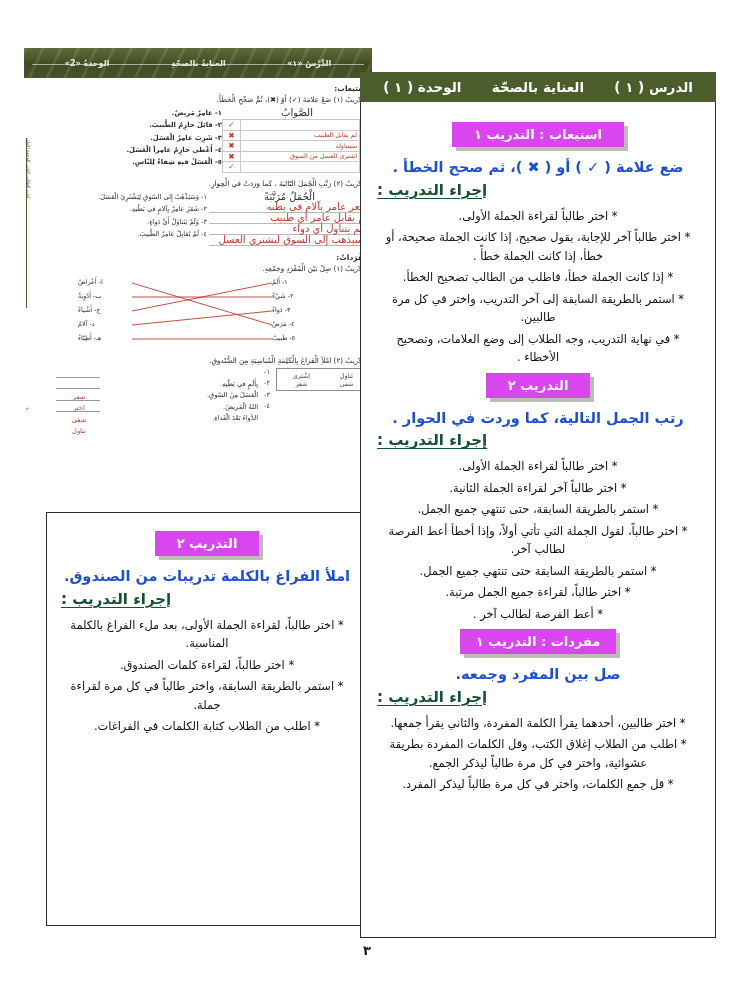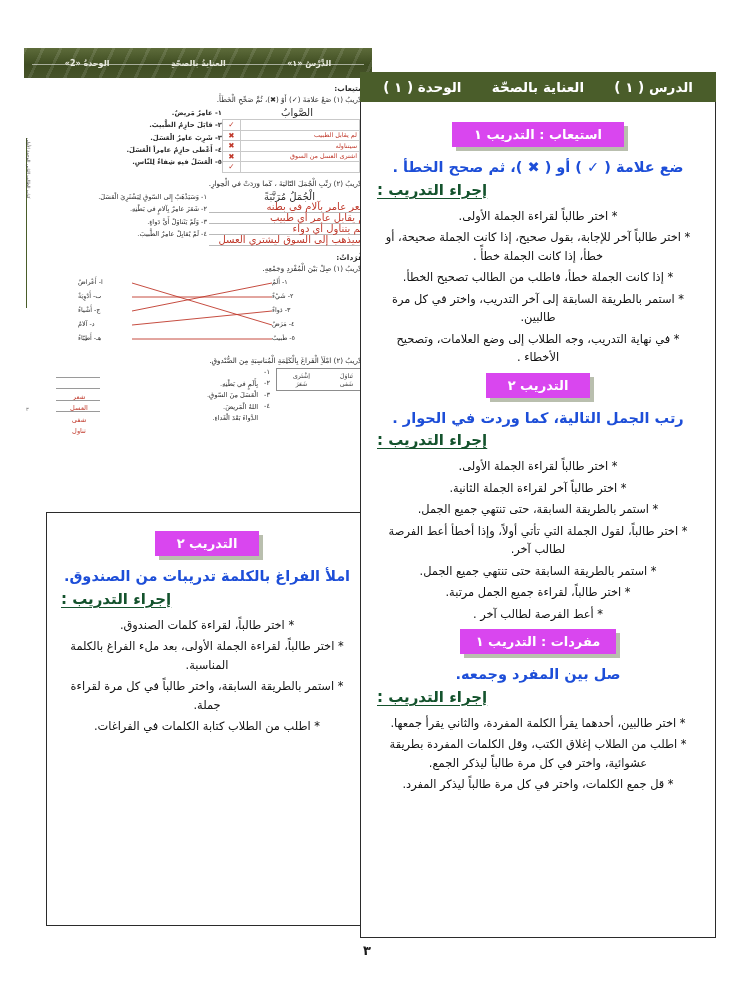--- a/index.html
+++ b/index.html
@@ -278,21 +278,21 @@
             <div class="fill-line">
               <span class="num">١-</span>
               <span class="tail">بِأَلَمٍ في بَطْنِهِ.</span>
               <span class="blank"></span>
               <span class="redans">شعر</span>
             </div>
             <div class="fill-line">
               <span class="num">٢-</span>
               <span class="tail">الْعَسَلَ مِنَ السّوقِ.</span>
               <span class="blank"></span>
-              <span class="redans">العسل</span>
+              <span class="redans">اختر</span>
             </div>
             <div class="fill-line">
               <span class="num">٣-</span>
               <span class="tail">اللهُ الْمَريضَ.</span>
               <span class="blank"></span>
               <span class="redans">شفى</span>
             </div>
             <div class="fill-line">
               <span class="num">٤-</span>
               <span class="tail">الدَّواءَ بَعْدَ الْغَداءِ.</span>
@@ -309,22 +309,22 @@
 
   <div class="left-box">
     <div class="badge-wrap">
       <div class="badge">التدريب  ٢</div>
     </div>
     <div class="prompt">املأ الفراغ بالكلمة تدريبات من الصندوق.</div>
     <div class="proc-title">
       <u>إجراء التدريب :</u>
     </div>
     <ul class="bullets">
+      <li>* اختر طالباً، لقراءة الجملة الأولى، بعد ملء الفراغ بالكلمة المناسبة.</li>
       <li>* اختر طالباً، لقراءة كلمات الصندوق.</li>
-      <li>* اختر طالباً، لقراءة الجملة الأولى، بعد ملء الفراغ بالكلمة المناسبة.</li>
       <li>* استمر بالطريقة السابقة، واختر طالباً في كل مرة لقراءة جملة.</li>
       <li>* اطلب من الطلاب كتابة الكلمات في الفراغات.</li>
     </ul>
   </div>
 
   <div class="right-col">
     <div class="unit-bar">
       <span>الدرس  ( ١ )</span>
       <span>العناية بالصحّة</span>
       <span>الوحدة ( ١ )</span>

